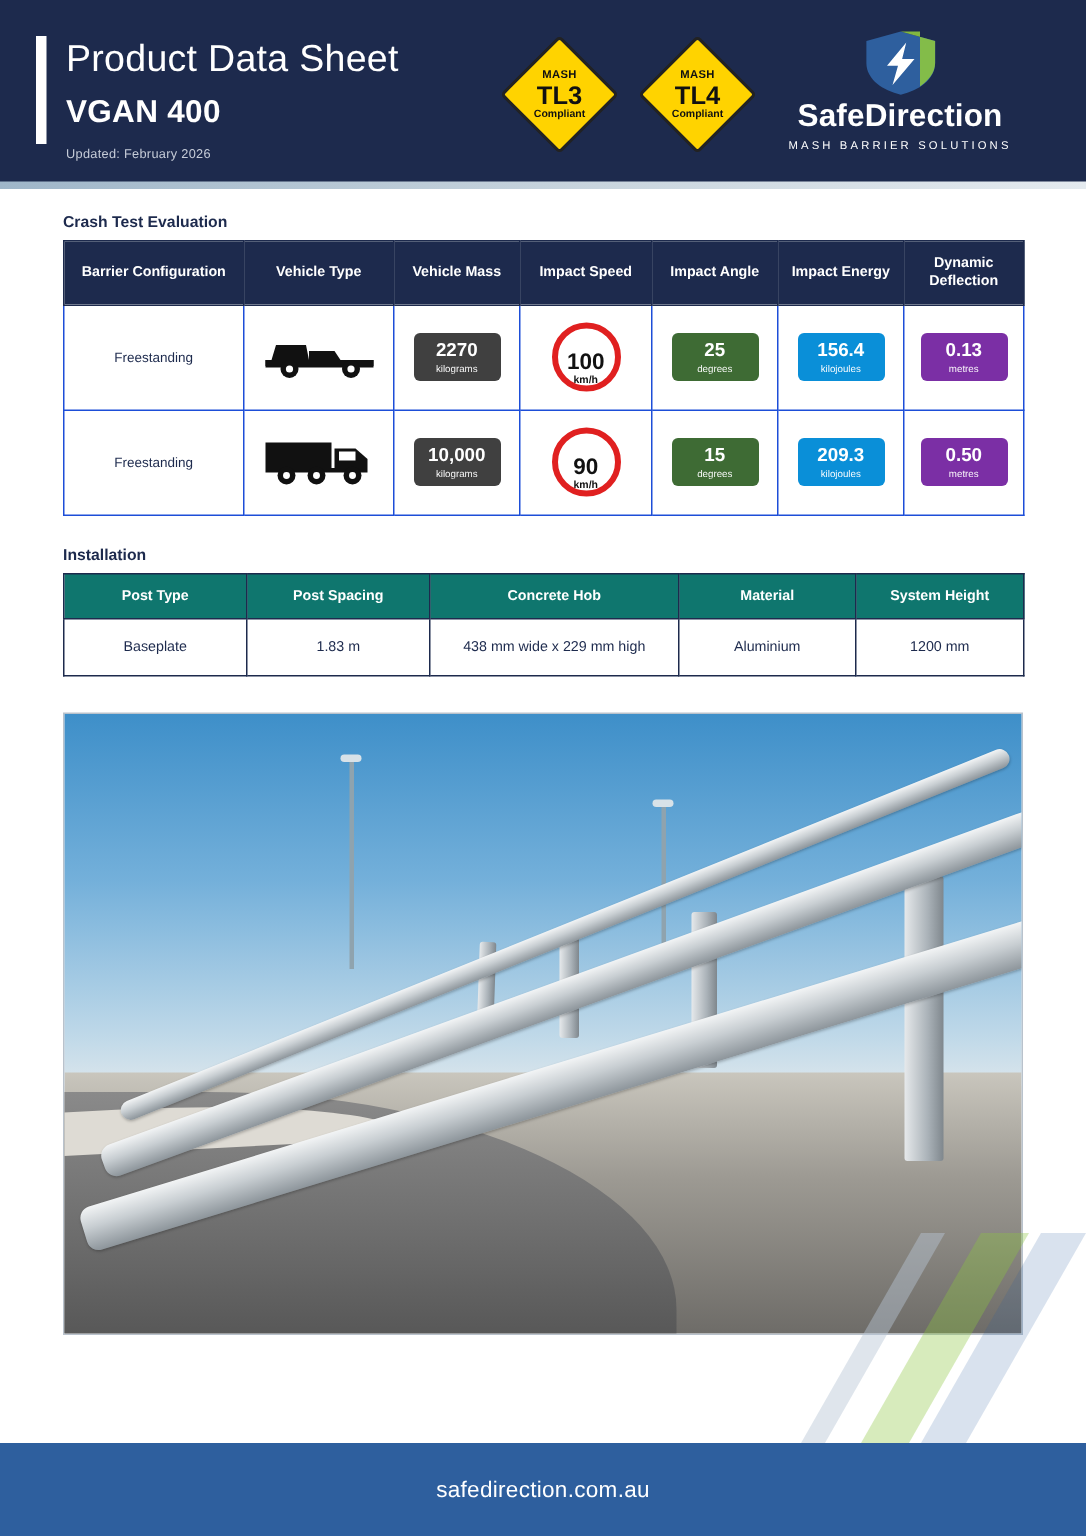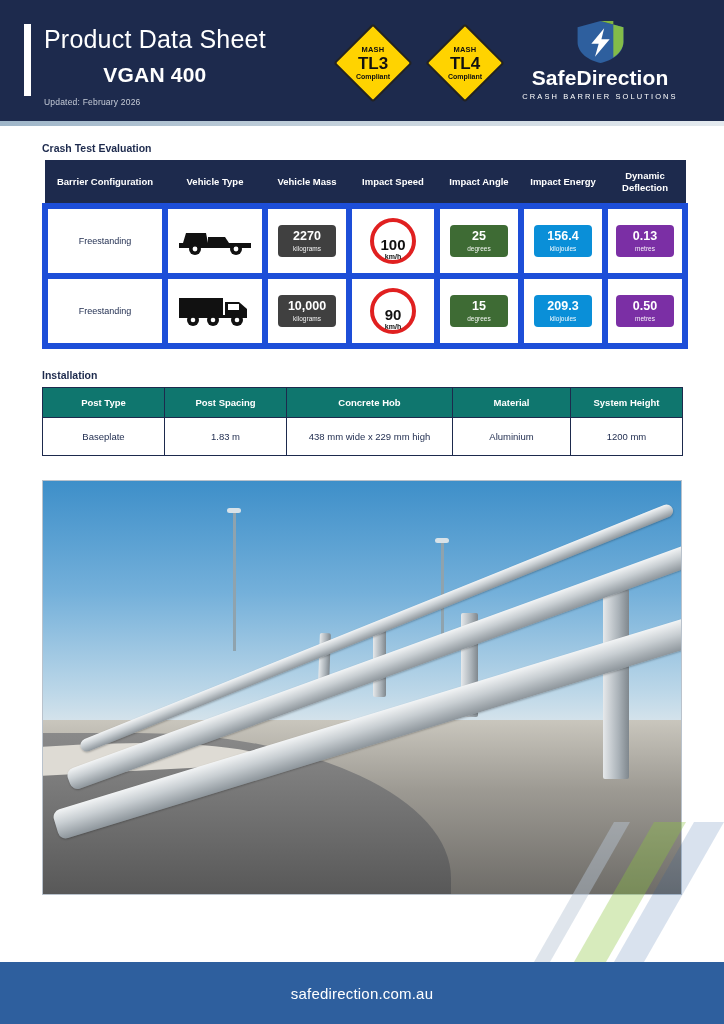--- a/index.html
+++ b/index.html
@@ -41,21 +41,20 @@
     line-height: 1.1;
     margin: 0;
   }
   .doc-subtitle {
     color: #ffffff;
     font-size: 21px;
     font-weight: bold;
     letter-spacing: .2px;
     margin: 9px 0 0 0;
     line-height: 1.1;
-    text-align: center;
   }
   .doc-updated {
     color: #c6ccd8;
     font-size: 8.5px;
     margin: 11px 0 0 0;
     letter-spacing: .2px;
   }
 
   
   .mash-wrap {
@@ -129,21 +128,21 @@
   .crash th {
     background: #1d2a4d;
     color: #fff;
     font-size: 9.5px;
     font-weight: bold;
     padding: 9px 2px;
     border: 1px solid #1d2a4d;
     line-height: 1.25;
   }
   .crash td {
-    border: 6px solid #1d4ed8;
+    border: 1px solid #1d4ed8;
     height: 70px;
     text-align: center;
     vertical-align: middle;
     background: #fff;
     font-size: 9.5px;
     color: #1d2a4d;
   }
   .crash td.cfg { font-size: 9px; }
 
   
@@ -308,21 +307,21 @@
       </div>
     </div>
 
     <div class="logo-wrap">
       <svg class="logo-mark" viewBox="0 0 60 48">
         <path d="M30 1 L55 8 L55 24 C55 36 43 44 30 47 C17 44 5 36 5 24 L5 8 Z" fill="#2e5f9e"></path>
         <path d="M30 1 L55 8 L55 24 C55 31 50 37 44 41 L44 1 Z" fill="#8dc63f" opacity="0.9"></path>
         <path d="M34 9 L20 26 L28 26 L24 40 L40 21 L31 21 Z" fill="#ffffff"></path>
       </svg>
       <div class="logo-name"><span class="safe">Safe</span><span>Direction</span></div>
-      <div class="logo-tag">CRASH BARRIER SOLUTIONS</div>
+      <div class="logo-tag">MASH BARRIER SOLUTIONS</div>
     </div>
 
     <div class="header-rule"></div>
   </div>
 
   <div class="sec1">
     <div class="section-label">Crash Test Evaluation</div>
     <table class="crash">
       <colgroup>
         <col style="width:120px">

